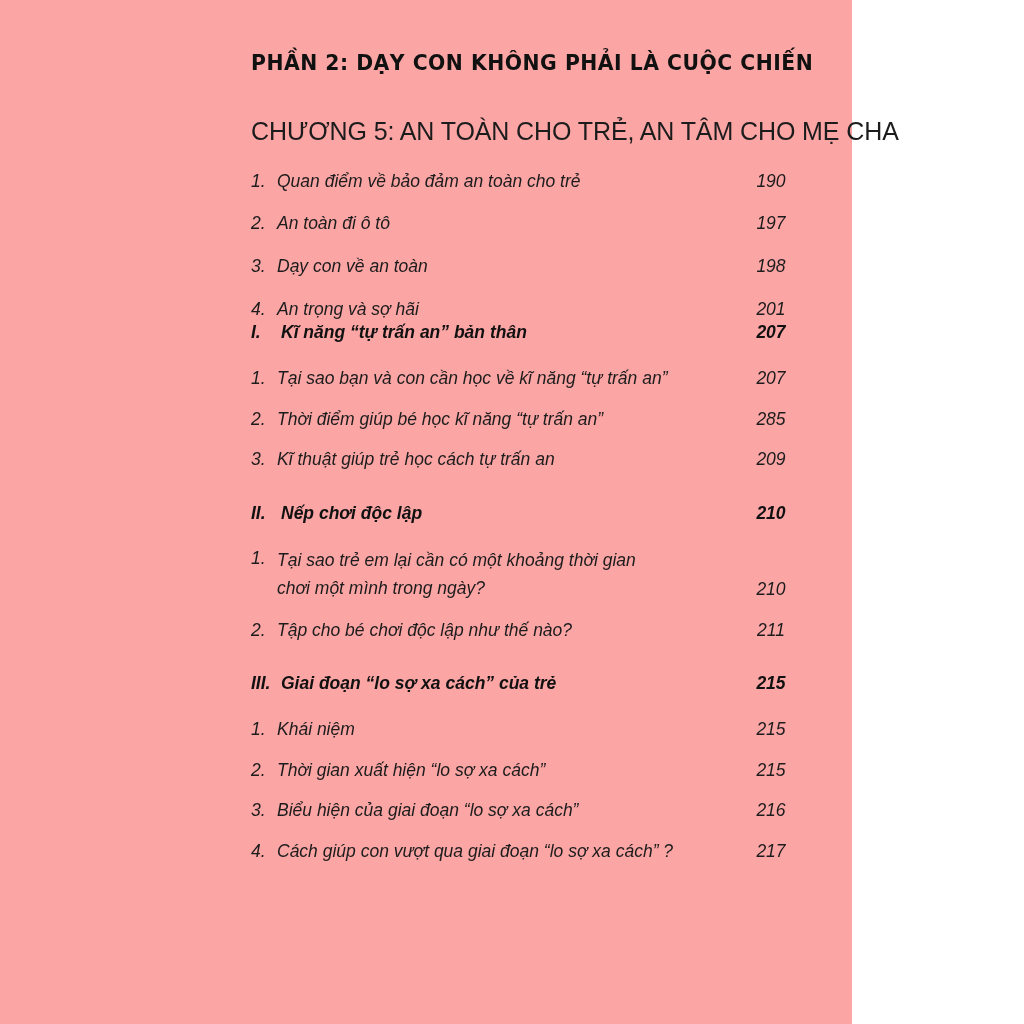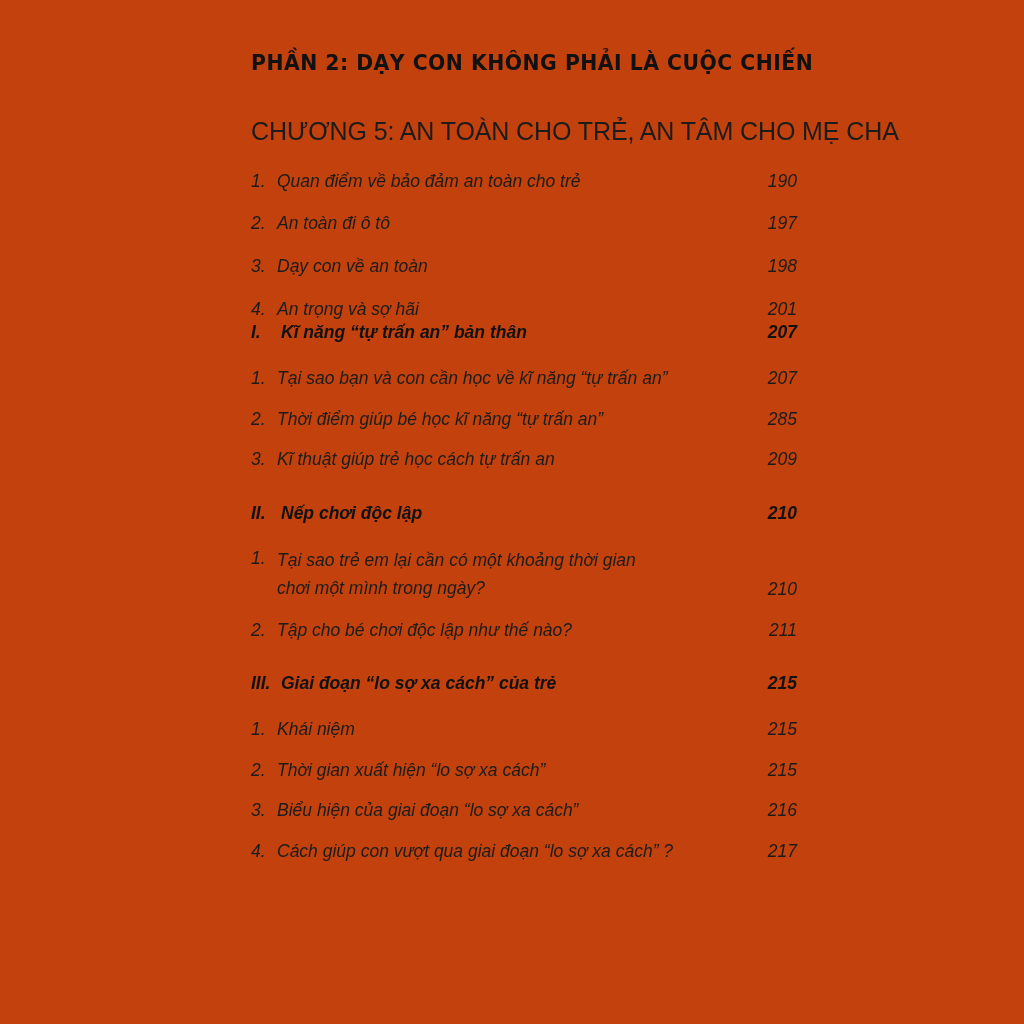--- a/index.html
+++ b/index.html
@@ -15,23 +15,23 @@
     color: #1a1a1a;
     overflow: hidden;
     position: relative;
     -webkit-font-smoothing: antialiased;
   }
 
   .page {
     position: absolute;
     left: 0;
     top: 0;
-    width: 1024px;
+    width: 852px;
     height: 1024px;
-    background: #c2410c;
+    background: #fca5a5;
   }
 
   .toc {
     position: absolute;
     left: 251px;
     top: 52px;
     width: 546px;
   }
 
   
@@ -79,21 +79,21 @@
   .row .marker {
     flex: 0 0 auto;
     text-align: left;
   }
   .row .text {
     flex: 1 1 auto;
   }
   .row .page-no {
     flex: 0 0 auto;
     width: 52px;
-    text-align: right;
+    text-align: center;
     align-self: flex-end;
   }
 
   
   .row.item {
     font-style: italic;
     font-weight: 400;
     font-size: 17.5px;
     line-height: 1.35;
     color: #1c1c1c;

